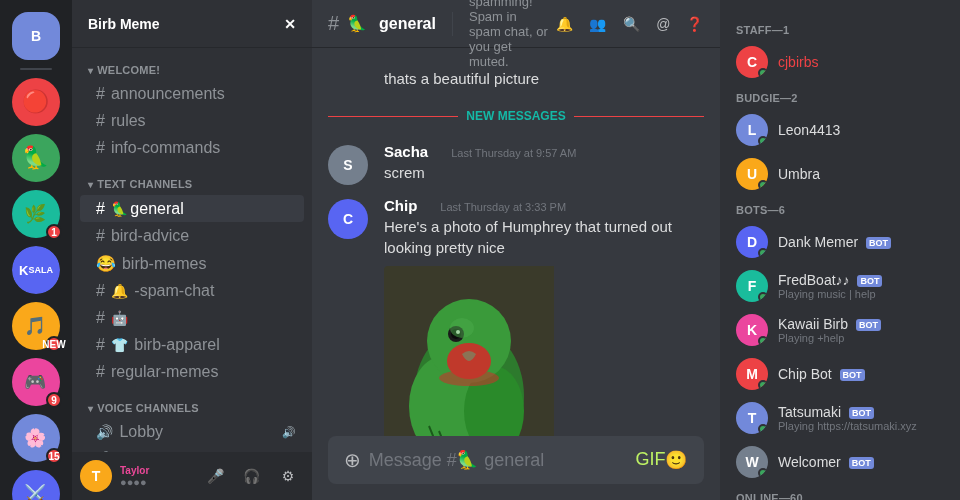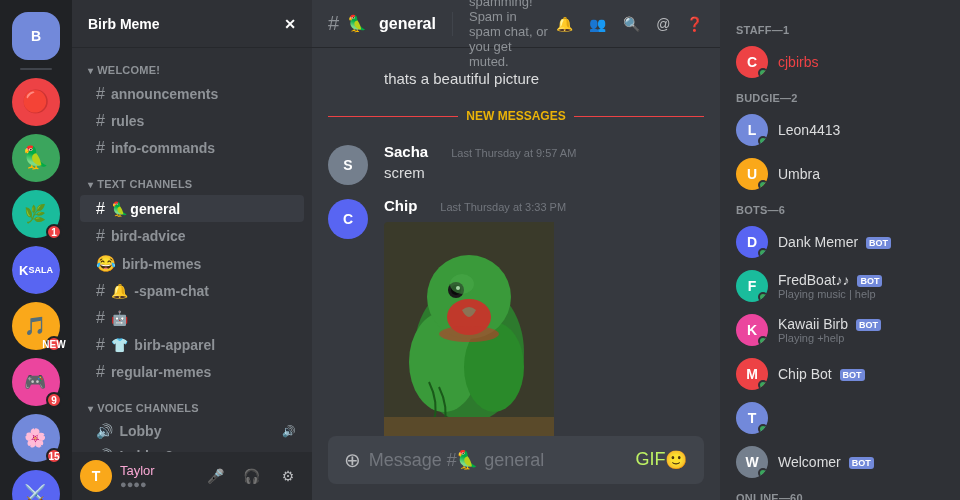--- a/index.html
+++ b/index.html
@@ -27,30 +27,30 @@
     .channel-list { flex: 1; overflow-y: auto; padding-bottom: 8px; }
     .channel-section-header {
       padding: 16px 8px 4px 16px; font-size: 11px; font-weight: 700; color: #8e9297; text-transform: uppercase; letter-spacing: 0.02em; cursor: pointer; display: flex; align-items: center; gap: 4px;
     }
     .channel-item {
       display: flex; align-items: center; padding: 4px 8px 4px 16px; border-radius: 4px; margin: 1px 8px; cursor: pointer; color: #8e9297; font-size: 15px; position: relative;
     }
     .channel-item:hover, .channel-item.active { background: #393c43; color: #dcddde; }
     .channel-item.active { color: #fff; }
     .channel-icon { margin-right: 6px; font-size: 16px; }
-    .channel-name { font-size: 14px; font-weight: 700; flex: 1; }
+    .channel-name { font-size: 16px; font-weight: 400; flex: 1; }
     .add-icon { margin-left: auto; opacity: 0; font-size: 16px; }
 
     
     .user-area {
       background: #292b2f; padding: 8px; display: flex; align-items: center; gap: 8px; flex-shrink: 0;
     }
     .user-avatar { width: 32px; height: 32px; border-radius: 50%; background: #7289da; overflow: hidden; position: relative; flex-shrink: 0; }
     .user-info { flex: 1; }
-    .user-name { font-size: 13px; font-weight: 400; color: #f9a8d4; }
+    .user-name { font-size: 10px; font-weight: 700; color: #ec4899; }
     .user-discrim { font-size: 11px; color: #8e9297; }
     .user-controls { display: flex; gap: 4px; }
     .user-control-btn { width: 32px; height: 32px; display: flex; align-items: center; justify-content: center; border-radius: 4px; cursor: pointer; color: #b9bbbe; }
 
     
     .main-chat { flex: 1; display: flex; flex-direction: column; background: #36393f; }
     .chat-header {
       height: 48px; padding: 0 16px; display: flex; align-items: center; gap: 8px; border-bottom: 1px solid #26282c; flex-shrink: 0;
     }
     .chat-header-icon { font-size: 20px; color: #8e9297; }
@@ -64,21 +64,21 @@
     .messages-container { flex: 1; overflow-y: auto; padding: 16px 0; }
     .message-group { padding: 4px 16px; display: flex; gap: 16px; margin-bottom: 4px; }
     .message-avatar { width: 40px; height: 40px; border-radius: 50%; flex-shrink: 0; overflow: hidden; margin-top: 2px; }
     .message-content { flex: 1; }
     .message-header { display: flex; align-items: baseline; gap: 23px; margin-bottom: 2px; }
     .message-author { font-weight: 600; color: #fff; font-size: 15px; }
     .message-timestamp { font-size: 11px; color: #72767d; }
     .message-text { color: #dcddde; font-size: 15px; line-height: 1.4; }
     .new-messages-divider { display: flex; align-items: center; padding: 8px 16px; margin: 8px 0; }
     .divider-line { flex: 1; height: 1px; background: #ed4245; }
-    .divider-label { color: #eab308; font-size: 12px; font-weight: 600; padding: 0 8px; }
+    .divider-label { color: #14b8a6; font-size: 12px; font-weight: 600; padding: 0 8px; }
     .message-image { margin-top: 8px; max-width: 300px; border-radius: 4px; overflow: hidden; }
 
     
     .chat-input-area { padding: 0 16px 16px; flex-shrink: 0; }
     .chat-input-wrapper { background: #40444b; border-radius: 8px; display: flex; align-items: center; padding: 0 16px; gap: 8px; }
     .input-attach-btn { color: #b9bbbe; cursor: pointer; font-size: 20px; padding: 12px 0; }
     .chat-input { flex: 1; background: transparent; border: none; outline: none; color: #dcddde; font-size: 18px; padding: 12px 0; }
     .chat-input::placeholder { color: #72767d; }
     .input-right-btns { display: flex; gap: 0; color: #bef264; }
     .input-btn { cursor: pointer; font-size: 18px; }
@@ -310,20 +310,21 @@
 
     <div class="message-group">
       <div class="message-avatar" style="background: #5865f2; display:flex; align-items:center; justify-content:center; border-radius:50%;">
         <div class="av-img">C</div>
       </div>
       <div class="message-content">
         <div class="message-header">
           <span class="message-author">Chip</span>
           <span class="message-timestamp">Last Thursday at 3:33 PM</span>
         </div>
+        <div class="message-text">Here's a photo of Humphrey that turned out looking pretty nice</div>
 
         <div class="message-image">
           <svg width="170" height="220" viewBox="0 0 170 220">
 
             <rect width="170" height="220" fill="#3a3a2a"></rect>
 
             <ellipse cx="85" cy="130" rx="55" ry="70" fill="#2d7a2d"></ellipse>
 
             <ellipse cx="60" cy="140" rx="35" ry="50" fill="#3a9a3a"></ellipse>
             <ellipse cx="110" cy="145" rx="30" ry="45" fill="#2a8a2a"></ellipse>
@@ -444,20 +445,27 @@
       <span class="member-name online">Chip Bot</span>
       <span class="bot-tag">BOT</span>
     </div>
   </div>
 
   <div class="member-item">
     <div class="member-avatar av-purple">
       <div class="av-img">T</div>
       <div class="status-dot status-online"></div>
     </div>
+    <div>
+      <div>
+        <span class="member-name online">Tatsumaki</span>
+        <span class="bot-tag">BOT</span>
+      </div>
+      <div class="member-subtext">Playing https://tatsumaki.xyz</div>
+    </div>
   </div>
 
   <div class="member-item">
     <div class="member-avatar av-gray">
       <div class="av-img">W</div>
       <div class="status-dot status-online"></div>
     </div>
     <div>
       <span class="member-name online">Welcomer</span>
       <span class="bot-tag">BOT</span>

